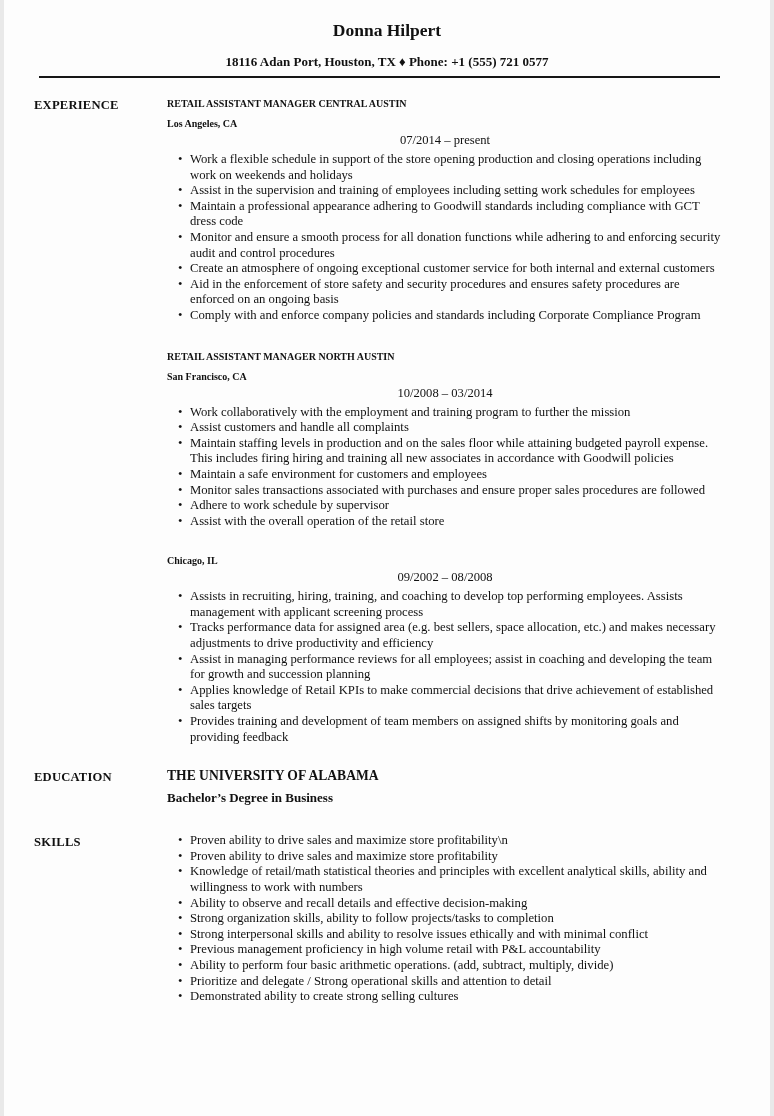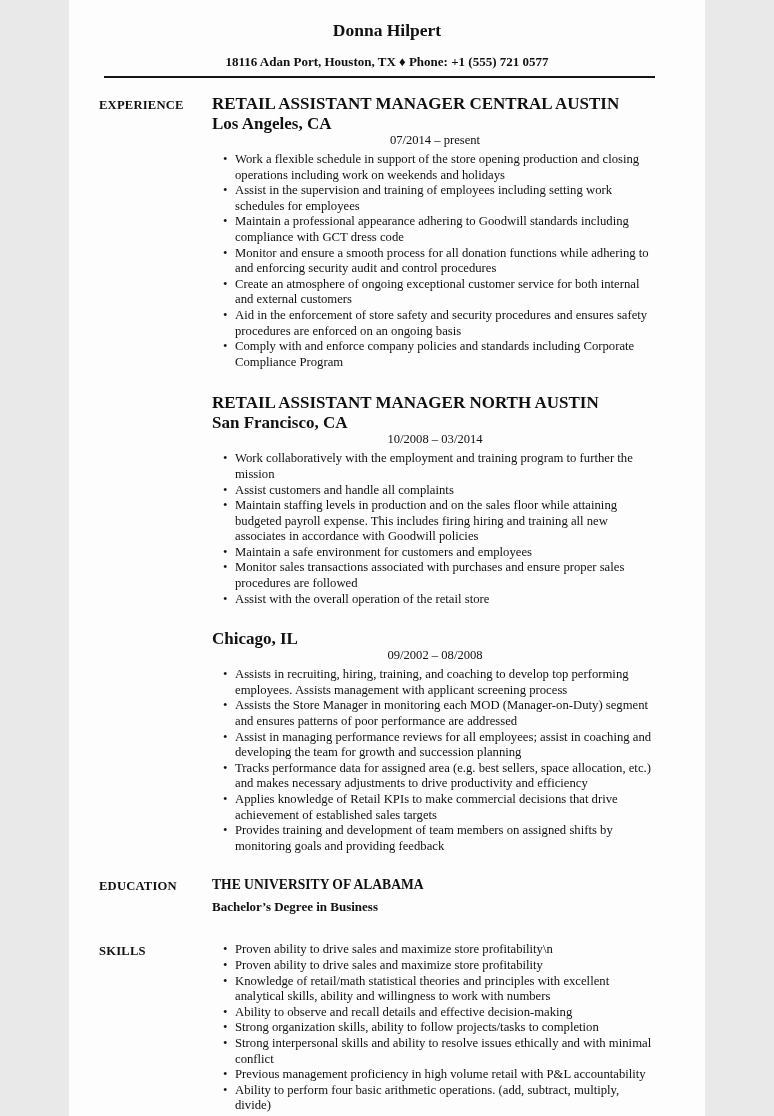--- a/index.html
+++ b/index.html
@@ -2,21 +2,21 @@
 <html><head>
 <meta charset="utf-8">
 <style>
   html, body {
     margin: 0;
     padding: 0;
     background: #e9e9e9;
   }
   .page {
     position: relative;
-    width: 636px;
+    width: 766px;
     height: 1116px;
     margin: 0 auto;
     background: #fdfdfd;
     color: #111;
     font-family: "Liberation Serif", "DejaVu Serif", serif;
     box-sizing: border-box;
     padding-top: 20px;
     overflow: hidden;
   }
   .doc-header { text-align: center; }
@@ -38,37 +38,38 @@
     margin: 7px 50px 0 35px;
   }
   .doc-main {
     margin-top: 17px;
     padding: 0 47px 0 30px;
   }
   .row {
     display: grid;
     grid-template-columns: 113px 1fr;
     align-items: start;
+    gap: 20px;
   }
   .section-label {
     font-size: 12.6px;
     font-weight: bold;
     letter-spacing: 0.2px;
     line-height: 18px;
     padding-top: 1px;
   }
   .job { margin-bottom: 24px; }
   .job:last-child { margin-bottom: 0; }
   .job-title {
-    font-size: 17px;
+    font-size: 10px;
     font-weight: bold;
     line-height: 18px;
   }
   .job-location {
-    font-size: 17px;
+    font-size: 10px;
     font-weight: bold;
     margin-top: 3px;
     line-height: 15px;
   }
   .job-dates {
     font-size: 12.6px;
     margin-top: 2px;
     line-height: 15px;
     text-align: center;
   }
@@ -140,32 +141,32 @@
         <div class="job">
           <div class="job-title">RETAIL ASSISTANT MANAGER NORTH AUSTIN</div>
           <div class="job-location">San Francisco, CA</div>
           <div class="job-dates">10/2008 – 03/2014</div>
           <ul class="bullets">
             <li>Work collaboratively with the employment and training program to further the mission</li>
             <li>Assist customers and handle all complaints</li>
             <li>Maintain staffing levels in production and on the sales floor while attaining budgeted payroll expense. This includes firing hiring and training all new associates in accordance with Goodwill policies</li>
             <li>Maintain a safe environment for customers and employees</li>
             <li>Monitor sales transactions associated with purchases and ensure proper sales procedures are followed</li>
+            <li>Adhere to work schedule by supervisor</li>
             <li>Assist with the overall operation of the retail store</li>
           </ul>
         </div>
 
         <div class="job">
           <div class="job-location">Chicago, IL</div>
           <div class="job-dates">09/2002 – 08/2008</div>
           <ul class="bullets">
             <li>Assists in recruiting, hiring, training, and coaching to develop top performing employees. Assists management with applicant screening process</li>
-            <li>Assists the Store Manager in monitoring each MOD (Manager-on-Duty) segment and ensures patterns of poor performance are addressed</li>
+            <li>Tracks performance data for assigned area (e.g. best sellers, space allocation, etc.) and makes necessary adjustments to drive productivity and efficiency</li>
             <li>Assist in managing performance reviews for all employees; assist in coaching and developing the team for growth and succession planning</li>
-            <li>Tracks performance data for assigned area (e.g. best sellers, space allocation, etc.) and makes necessary adjustments to drive productivity and efficiency</li>
             <li>Applies knowledge of Retail KPIs to make commercial decisions that drive achievement of established sales targets</li>
             <li>Provides training and development of team members on assigned shifts by monitoring goals and providing feedback</li>
           </ul>
         </div>
 
       </div>
     </div>
 
     <div class="row edu-row">
       <div class="section-label">EDUCATION</div>

